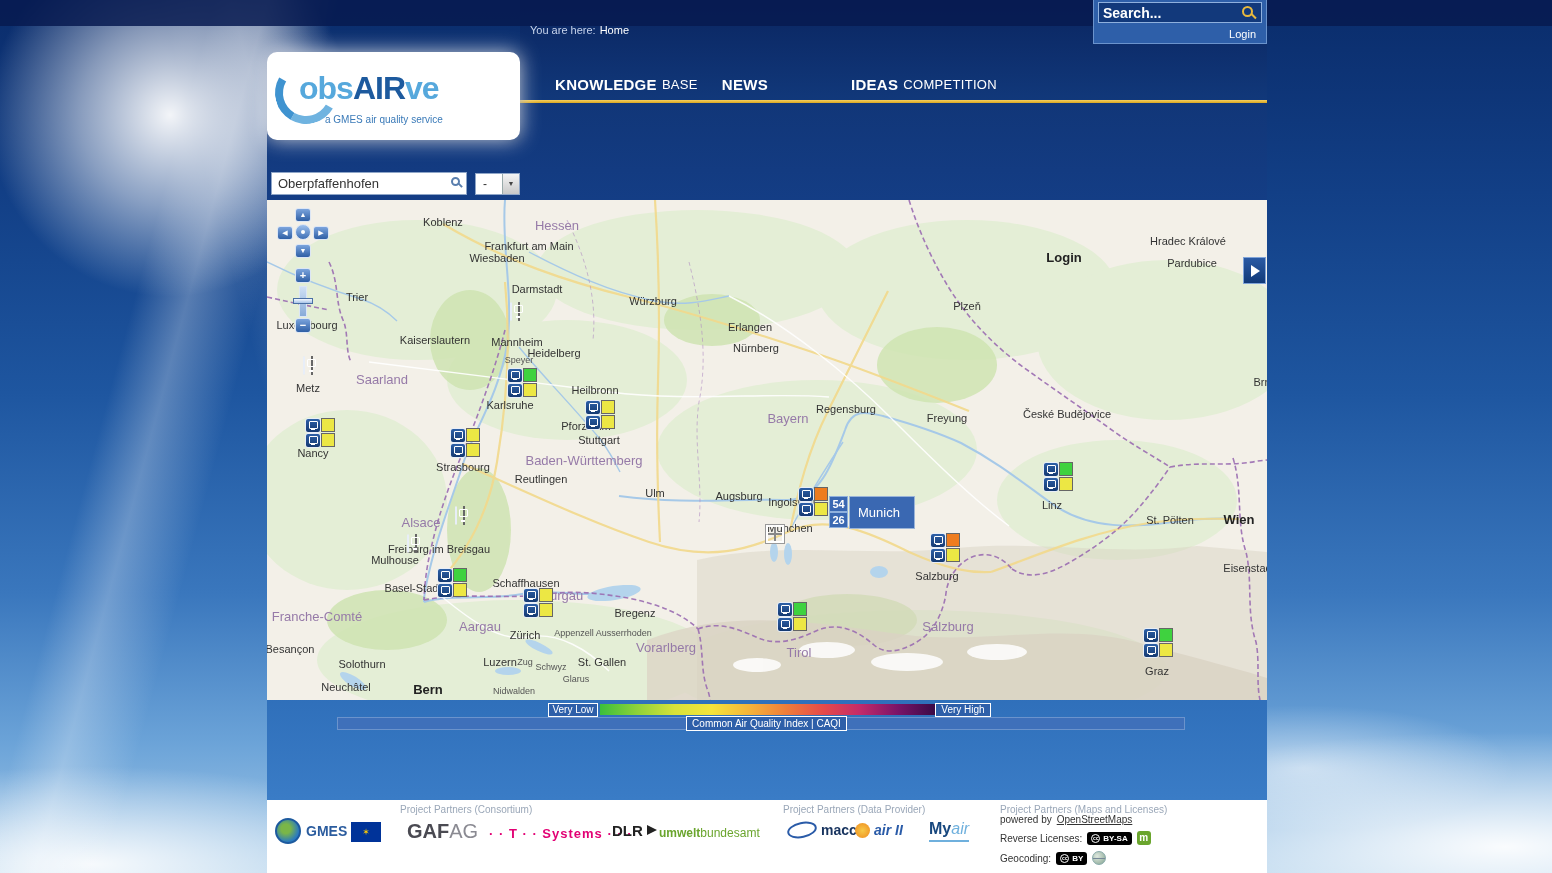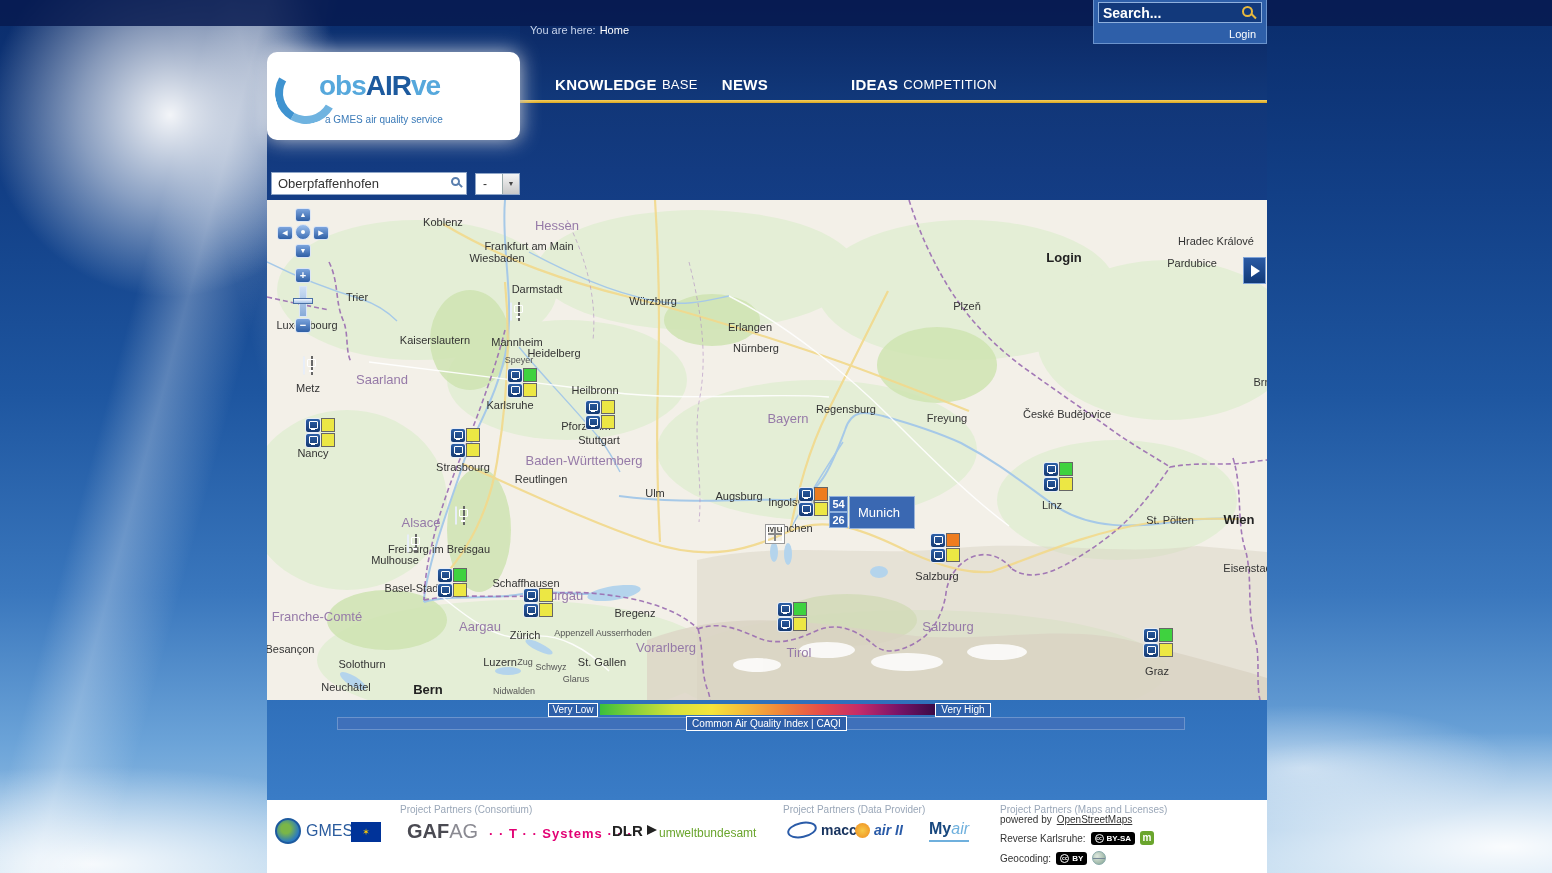--- a/index.html
+++ b/index.html
@@ -40,21 +40,21 @@
   
   .main-col { position:absolute; left:267px; top:0; width:1000px; height:873px; }
   .header-bg { position:absolute; left:253px; top:0; width:747px; height:100px; background:linear-gradient(180deg,#0a2560,#11387a); }
   .body-bg { position:absolute; left:0; top:100px; width:1000px; height:700px;
     background:linear-gradient(180deg,#113678 0%,#15408a 20%,#1c4d9a 45%,#2560aa 65%,#2f6fba 85%,#3a7cc6 100%); }
   
   .logo-card { position:absolute; left:0; top:52px; width:253px; height:88px; background:#fff; border-radius:10px;
     box-shadow:0 0 20px rgba(255,255,255,.8), 2px 3px 9px rgba(0,30,80,.35); z-index:5; cursor:pointer; }
   .logo-arc { position:absolute; left:8px; top:10px; width:62px; height:62px; border-radius:50%; border:8px solid transparent;
     border-left-color:#3f93d0; border-bottom-color:#6fb3e0; transform:rotate(-15deg); }
-  .logo-text { position:absolute; left:32px; top:18px; font-size:28px; font-weight:bold; letter-spacing:-1px;margin-left:20px; }
+  .logo-text { position:absolute; left:32px; top:18px; font-size:32px; font-weight:bold; letter-spacing:-1px; }
   .logo-p1,.logo-p3 { color:#56a8dc; }
   .logo-p2 { color:#1d5a9e; }
   .logo-tag { position:absolute; left:58px; top:62px; font-size:10px; color:#3a7ab8; }
   
   .tabs { position:absolute; left:276px; top:68px; height:32px; display:flex; z-index:4; }
   .tab { height:32px; display:flex; align-items:center; padding:0 12px; color:#fff; cursor:pointer; white-space:nowrap; }
   .tab.active { background:#fff; color:#1b3f7a; }
   .tabs .tab:nth-child(3) { margin-left:54px; }
   .tabs .tab:nth-child(4) { margin-left:58px;gap:23px; }
   .tab-strong { font-size:15px; font-weight:bold; letter-spacing:.3px; }
@@ -123,31 +123,31 @@
   .lg-high { left:668px; top:703px; width:56px; }
   .legend-grad { position:absolute; left:333px; top:704px; width:335px; height:11px; z-index:2; }
   .caqi-bar { position:absolute; left:70px; top:717px; width:848px; height:13px; background:#3f70ba; border:1px solid #6b93cc; z-index:2; }
   .caqi-box { position:absolute; left:419px; top:716px; width:161px; height:15px; background:#2e5fa9; border:1px solid #fff;
     color:#fff; font-size:10px; line-height:13px; text-align:center; z-index:3; }
   
   .footer { position:absolute; left:0; top:800px; width:1000px; height:73px; background:#fff; z-index:6; }
   .f-h { position:absolute; font-size:10px; color:#9aa7b8; }
   .gmes-wrap { position:absolute; left:8px; top:18px; display:flex; align-items:center; gap:5px; cursor:pointer; }
   .gmes-circle { width:26px; height:26px; border-radius:50%; background:radial-gradient(circle at 40% 40%, #7ab648 25%, #2a7ac0 70%); border:2px solid #1d5a9e; }
-  .gmes-text { font-weight:normal; font-size:16px; color:#2b5c9e; }
+  .gmes-text { font-weight:bold; font-size:14px; color:#2b5c9e; }
   .eu-flag { position:absolute; left:84px; top:22px; width:30px; height:20px; background:#003399; color:#ffcc00; font-size:9px;
     text-align:center; line-height:20px; cursor:pointer; }
   .gaf { position:absolute; left:140px; top:20px; font-size:20px; font-weight:bold; color:#4a4a52; cursor:pointer; }
   .gaf .ag { color:#8a8a92; font-weight:normal; }
   .tsys { position:absolute; left:222px; top:26px; color:#e20074; font-size:13px; font-weight:bold; letter-spacing:1px; cursor:pointer; }
   .dlr { position:absolute; left:345px; top:22px; font-size:15px; font-weight:bold; color:#222; cursor:pointer; }
   .dlr::after { content:""; position:absolute; right:-14px; top:3px; width:0; height:0; border-left:10px solid #222;
     border-top:5px solid transparent; border-bottom:5px solid transparent; }
   .umwelt { position:absolute; left:392px; top:26px; font-size:12px; color:#6aa52d; cursor:pointer; }
-  .umwelt .b1 { font-weight:normal;margin-top:30px; }
+  .umwelt .b1 { font-weight:bold;margin-top:30px; }
   .macc { position:absolute; left:520px; top:22px; display:flex; align-items:center; gap:4px; cursor:pointer; }
   .macc-ring { width:30px; height:16px; border:2px solid #2a5ba8; border-radius:50%; transform:rotate(-12deg); }
   .macc-text { font-weight:bold; font-size:14px; color:#17335e; }
   .air2 { position:absolute; left:588px; top:22px; display:flex; align-items:center; gap:4px; cursor:pointer; }
   .air2-sun { width:15px; height:15px; border-radius:50%; background:radial-gradient(#f7c948,#ef8a1e); }
   .air2-text { font:italic bold 14px "Liberation Sans", sans-serif; color:#2a5ba8; }
   .myair { position:absolute; left:662px; top:20px; font-size:16px; border-bottom:2px solid #6fb0dd; padding-bottom:2px; cursor:pointer; }
   .myair .m1 { font-weight:bold; color:#17477e; }
   .myair .m2 { font-style:italic; color:#6fb0dd; }
   .f-row { position:absolute; display:flex; align-items:center; gap:5px; font-size:10px; color:#333; }
@@ -313,21 +313,21 @@
         <span class="lbl city" style="left: 262px; top: 46px;">Frankfurt am Main</span>
 
         <span class="lbl city" style="left: 230px; top: 58px;">Wiesbaden</span>
 
         <span class="lbl city" style="left: 270px; top: 89px;">Darmstadt</span>
 
         <span class="lbl city" style="left: 386px; top: 101px;">Würzburg</span>
 
         <span class="lbl city-lg" style="left: 797px; top: 57px;">Login</span>
 
-        <span class="lbl city" style="left: 921px; top: 41px; margin-left: 28px;">Hradec Králové</span>
+        <span class="lbl city" style="left: 921px; top: 41px;">Hradec Králové</span>
 
         <span class="lbl city" style="left: 925px; top: 63px;">Pardubice</span>
 
         <span class="lbl city" style="left: 700px; top: 106px;">Plzeň</span>
 
         <span class="lbl city" style="left: 998px; top: 182px;">Brno</span>
 
         <span class="lbl city" style="left: 90px; top: 97px;">Trier</span>
 
         <span class="lbl city" style="left: 40px; top: 125px;">Luxembourg</span>
@@ -600,21 +600,21 @@
     <div class="myair">
       <span class="m1">My</span><span class="m2">air</span>
     </div>
 
     <div class="f-h" style="left:733px;top:4px;">Project Partners (Maps and Licenses)</div>
     <div class="f-row" style="left:733px;top:14px;">
       <span>powered by</span>
       <span class="osm-link">OpenStreetMaps</span>
     </div>
     <div class="f-row" style="left:733px;top:31px;">
-      <span>Reverse Karlsruhe:</span>
+      <span>Reverse Licenses:</span>
       <span class="cc">
         <span class="cc-circ">cc</span>
         <span>BY-SA</span>
       </span>
       <span class="m-icon">m</span>
     </div>
     <div class="f-row" style="left:733px;top:51px;">
       <span>Geocoding:</span>
       <span class="cc">
         <span class="cc-circ">cc</span>

